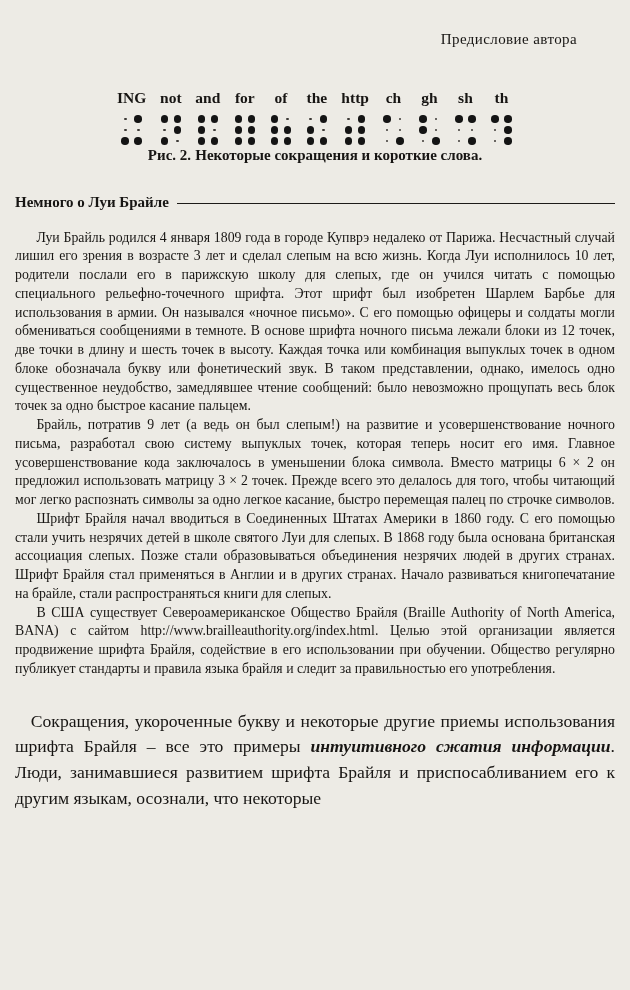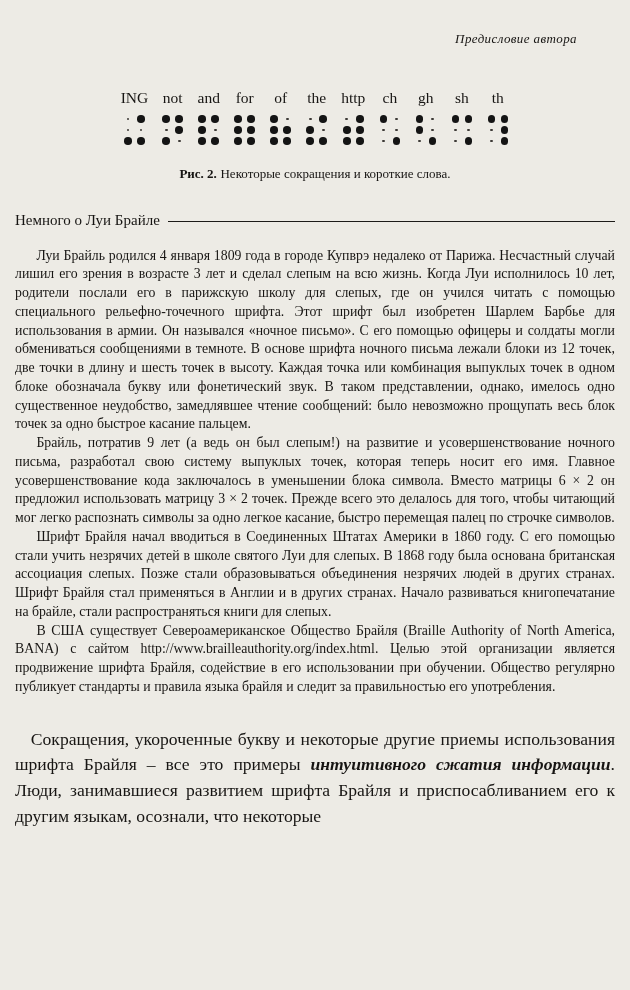--- a/index.html
+++ b/index.html
@@ -19,37 +19,36 @@
   
   .page-header {
     display: flex;
     justify-content: flex-end;
     align-items: center;
     gap: 14px;
     padding-right: 38px;
     height: 50px;
   }
   .header-title {
-    font-style: italic;
-    font-size: 13px;
+    font-size: 15px;
     letter-spacing: 0.4px;
     text-align: center;
   }
   .ornament svg { display: block; }
 
   
   .intro {
     margin: 12px 0 0 0;
     font-size: 15.8px;
     line-height: 1.42;
     text-align: justify;
   }
 
   
-  .braille-figure { margin: 26px 0 0 0; }
+  .braille-figure { margin: 26px 0 0 0; font-weight: bold; }
   .braille-row {
     display: flex;
     justify-content: center;
     align-items: flex-end;
     gap: 13px;
   }
   .braille-cell {
     display: flex;
     flex-direction: column;
     align-items: center;
@@ -66,34 +65,33 @@
   .dot.filled::after {
     content: ""; width: 7.5px; height: 7.5px;
     background: #141414; border-radius: 50%;
   }
   .dot.empty::after {
     content: ""; width: 2.6px; height: 2.6px;
     background: #3d3a36; border-radius: 50%;
   }
   .figure-caption {
     text-align: center;
-    font-size: 13px;
-    margin-top: 19px;
+    font-size: 15px;
   }
   .figure-caption .cap-text { margin-left: 0.28em; }
 
   
   .section-head {
     display: flex;
     align-items: center;
     gap: 8px;
     margin-top: 30px;
   }
   .section-title {
-    font-weight: normal;
+    font-weight: bold;
     font-size: 15px;
     white-space: nowrap;
   }
   .head-rule {
     flex: 1;
     border-top: 1.4px solid #1d1b18;
     height: 0;
     margin-top: 2px;
   }
   .bio {

